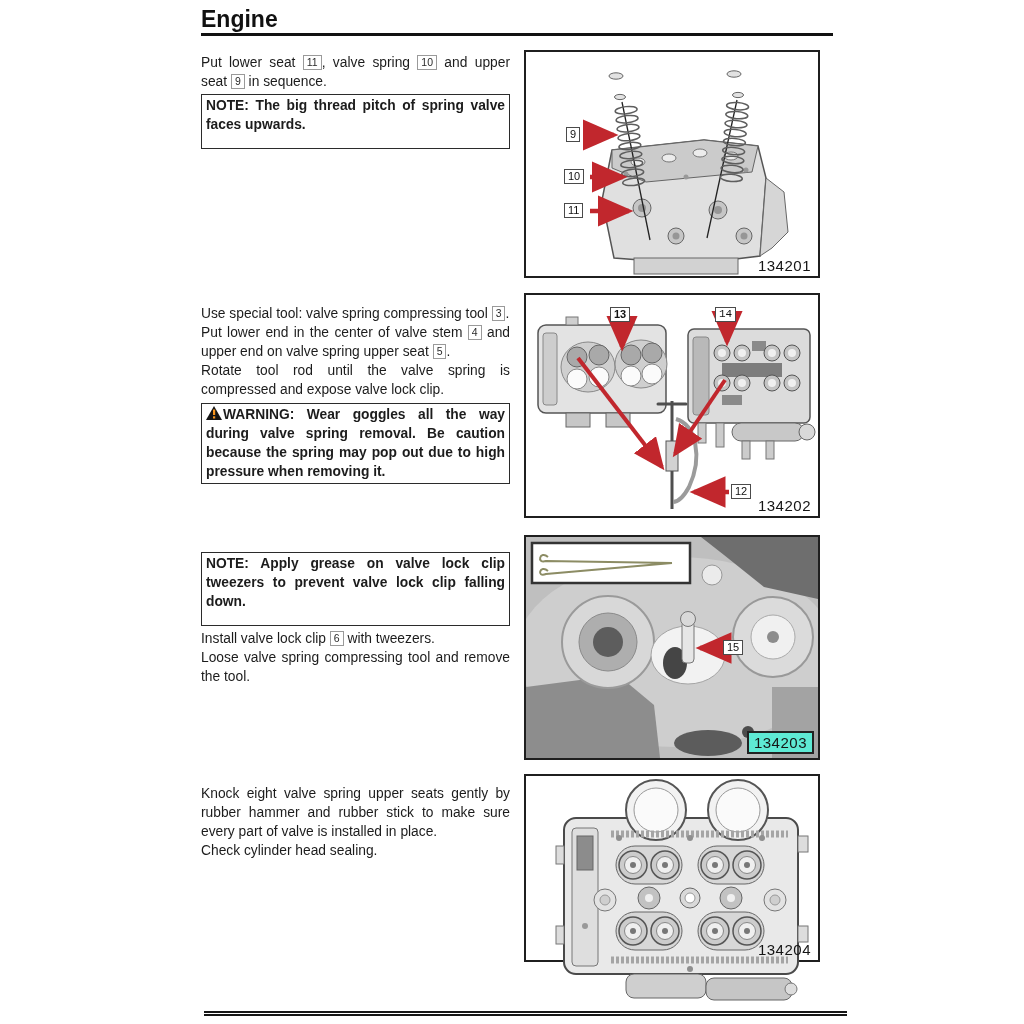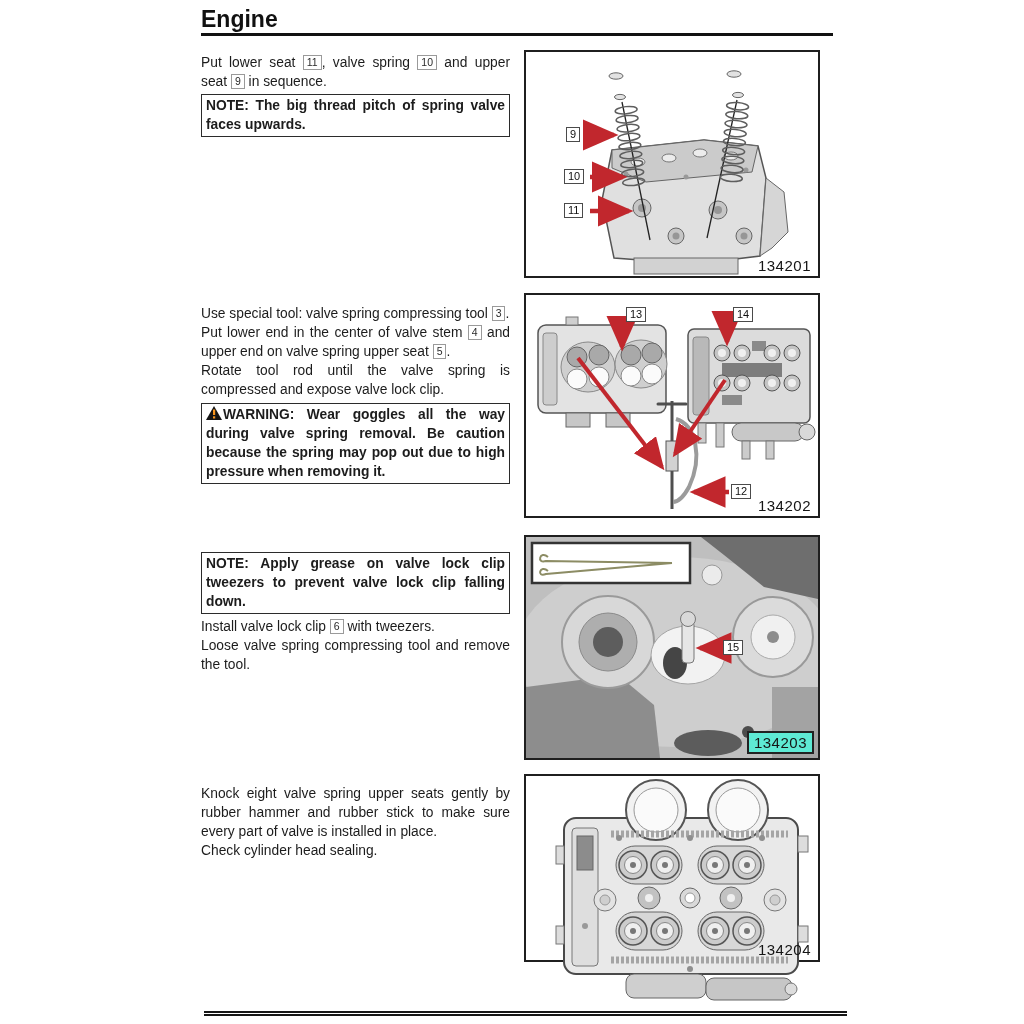--- a/index.html
+++ b/index.html
@@ -7,21 +7,21 @@
   .page{position:absolute;inset:0;background:#fff;overflow:hidden;}
 
   
   .title{position:absolute;left:201px;top:6px;font-size:23px;font-weight:bold;color:#111;margin:0;}
   .title-rule{position:absolute;left:201px;top:33px;width:632px;height:3px;background:#111;}
 
   
   .tblock{position:absolute;left:201px;width:309px;font-size:13.8px;line-height:19px;text-align:justify;}
   .tblock p{margin:0;}
   .ref{display:inline-block;border:1px solid #9a9a9a;background:#fff;color:#2a2a2a;font-size:10.5px;line-height:12.5px;padding:0 3px;vertical-align:1px;}
-  .note-box{border:1.5px solid #2b2b2b;font-weight:bold;padding:1px 4px 2px 4px;margin-top:3px;margin-bottom:3px;}
+  .note-box{border:1.5px solid #2b2b2b;font-weight:bold;padding:1px 4px 14px 4px;margin-top:3px;margin-bottom:3px;}
   .warn-box{border:1.5px solid #2b2b2b;font-weight:bold;padding:1px 4px 2px 4px;margin-top:4px;}
   .warn-icon{display:inline-block;vertical-align:-1px;margin-right:1px;}
   .warn-excl{fill:var(--warning-exclamation,#f7941d);}
 
   
   .fig{position:absolute;left:524px;width:296px;border:2px solid #1f1f1f;background:#fff;box-sizing:border-box;}
   .fig svg.art{display:block;}
   .fig-num{position:absolute;right:7px;bottom:2px;font-size:15px;letter-spacing:.5px;color:#151515;}
   .fig-num.boxed{background:#5eead4;border:2px solid #222;padding:0 5px;right:4px;bottom:4px;line-height:19px;}
   .callout{position:absolute;background:#fff;border:1px solid #4a4a4a;font-size:11px;line-height:13px;padding:0 3px;text-align:center;color:#111;}
@@ -189,22 +189,22 @@
       <rect x="140" y="146" width="12" height="30" fill="#d2d2d2" stroke="#555"></rect>
       <path d="M150 124 C170 130 177 162 163 192 C157 203 151 207 147 207" fill="none" stroke="#9b9b9b" stroke-width="4"></path>
       <g>
         <line x1="96" y1="29" x2="96" y2="52" class="red-arrow" marker-end="url(#m2)"></line>
         <line x1="201" y1="29" x2="201" y2="47" class="red-arrow" marker-end="url(#m2)"></line>
         <line x1="52" y1="63" x2="136" y2="172" class="red-arrow thin" marker-end="url(#m2)"></line>
         <line x1="199" y1="85" x2="149" y2="159" class="red-arrow thin" marker-end="url(#m2)"></line>
         <line x1="203" y1="197" x2="168" y2="197" class="red-arrow" marker-end="url(#m2)"></line>
       </g>
     </svg>
-    <span class="callout" style="left:100px;top:12px;">13</span>
-    <span class="callout" style="left:207px;top:12px;">14</span>
+    <span class="callout" style="left:84px;top:12px;font-weight:bold;">13</span>
+    <span class="callout" style="left:189px;top:12px;font-family:Liberation Mono, monospace;">14</span>
     <span class="callout" style="left:205px;top:189px;">12</span>
     <div class="fig-num">134202</div>
   </figure>
 
   <figure class="fig" style="top:535px;height:225px;margin:0;">
     <svg class="art" width="292" height="221" viewBox="0 0 292 221">
       <defs>
           <marker id="m3" markerWidth="9" markerHeight="8" refX="7" refY="3.5" orient="auto">
             <path d="M0 0 L8 3.5 L0 7 Z" class="ah"></path>
           </marker>

